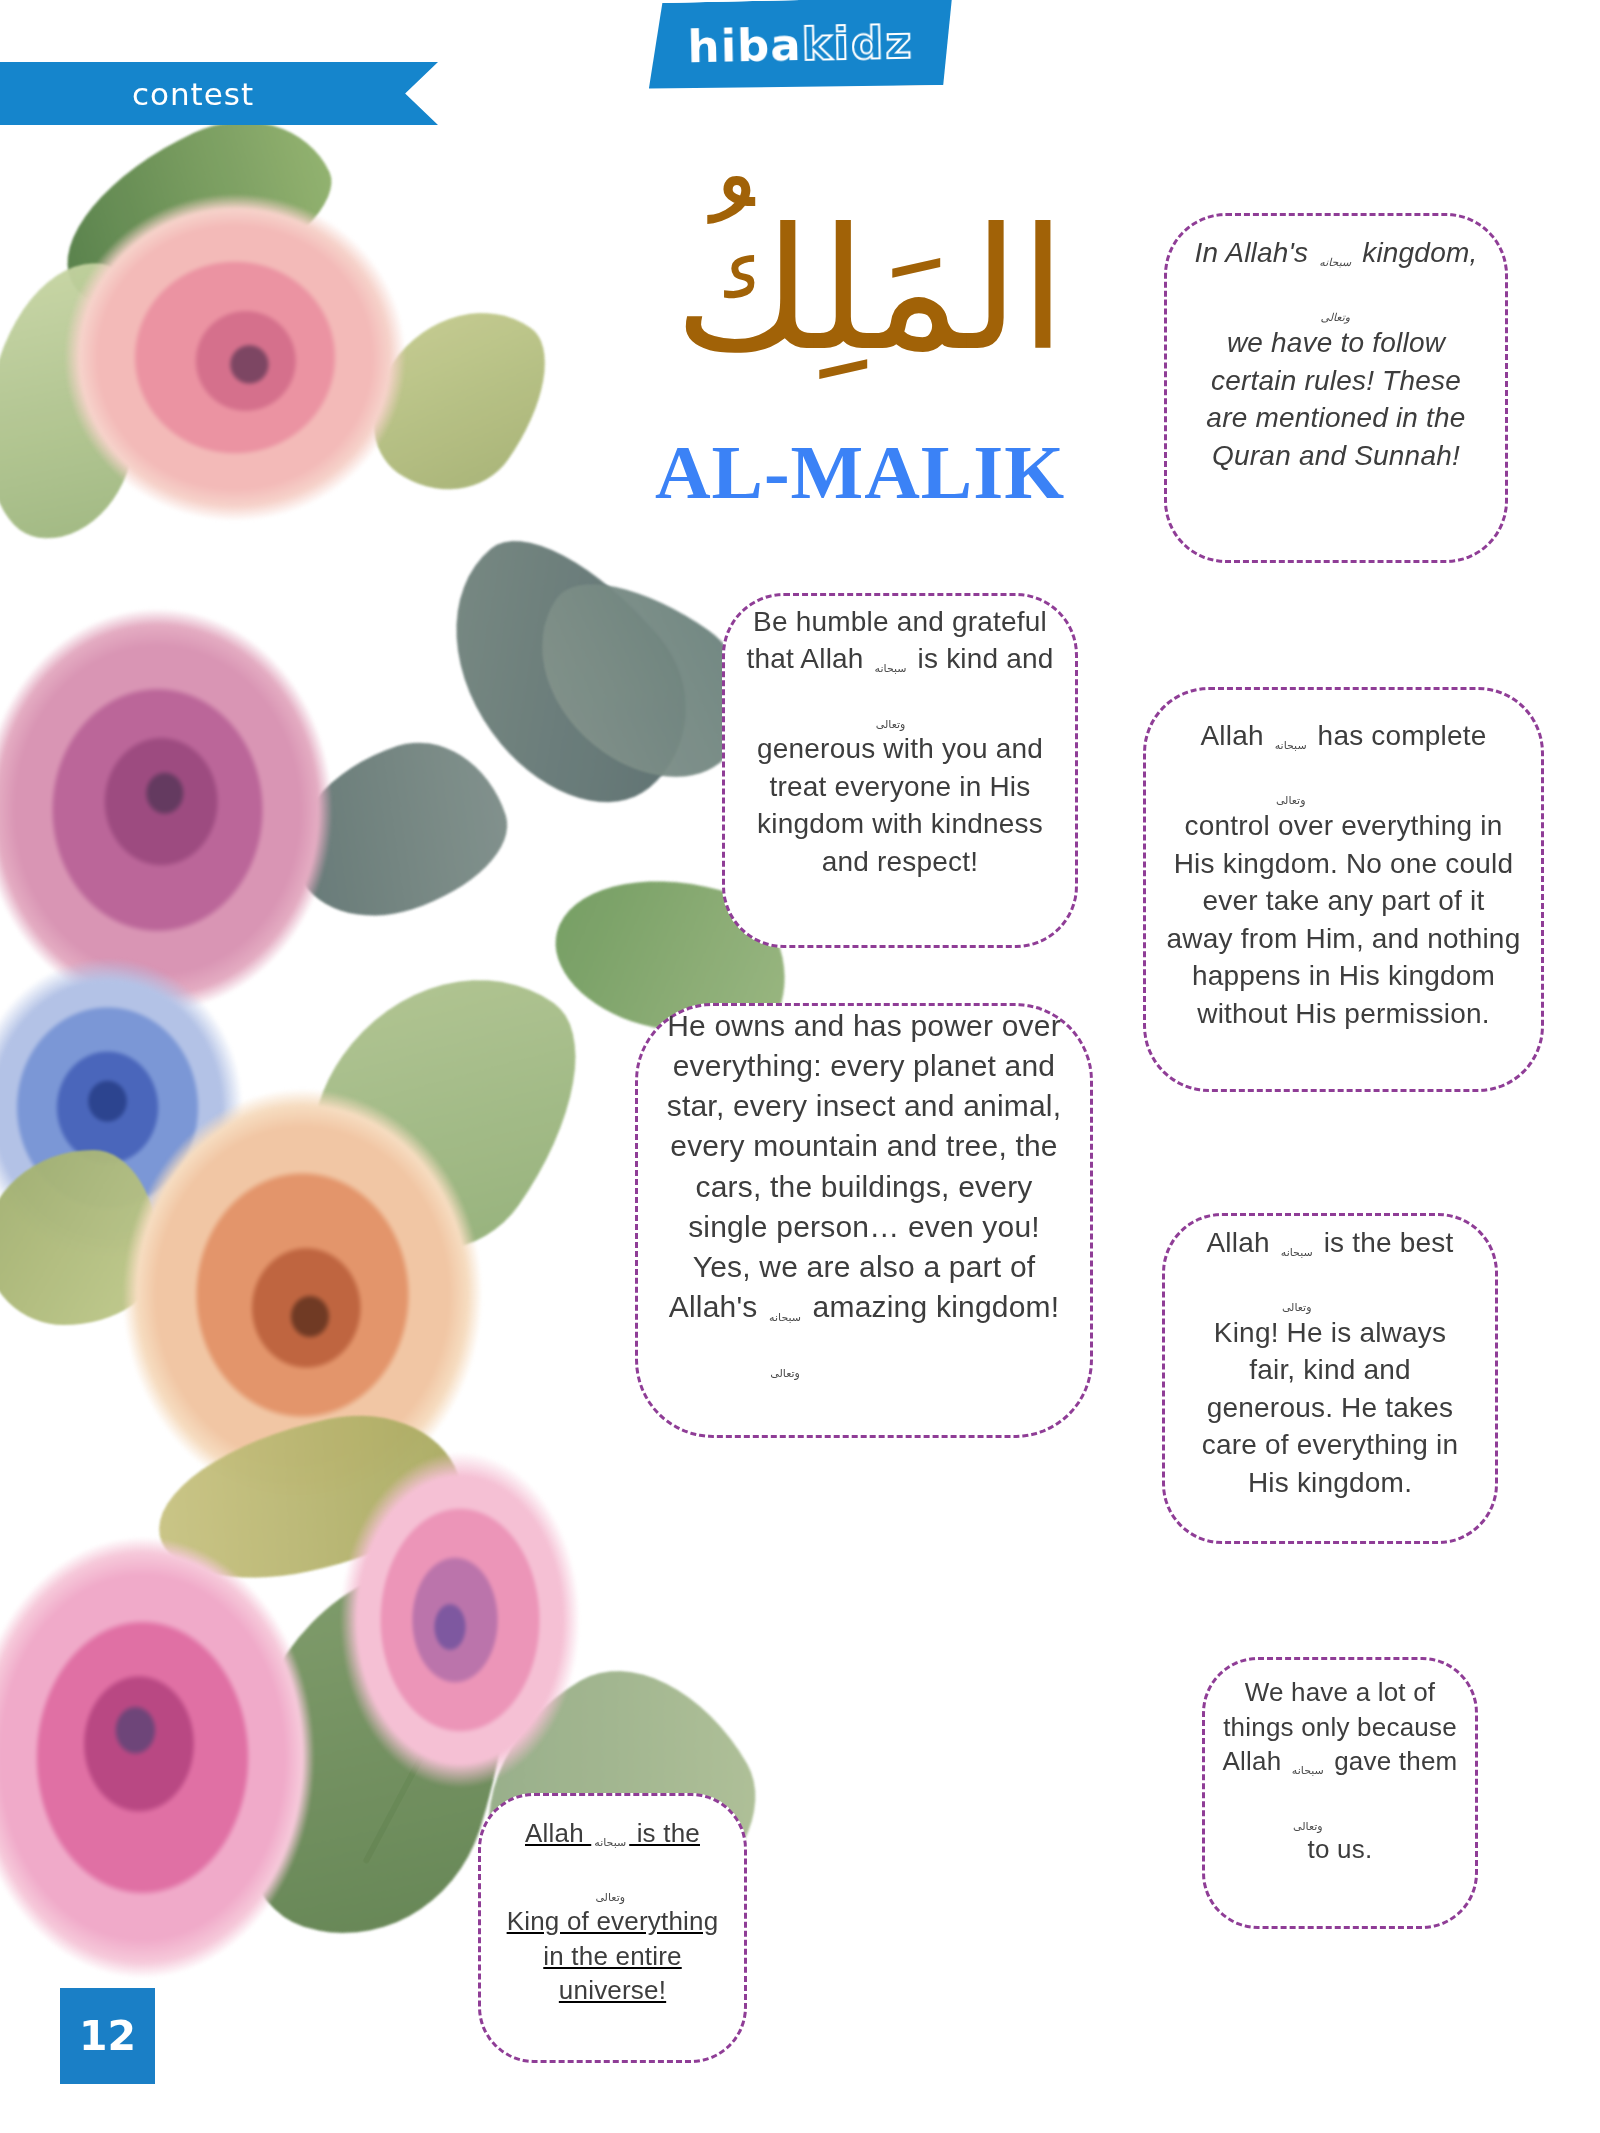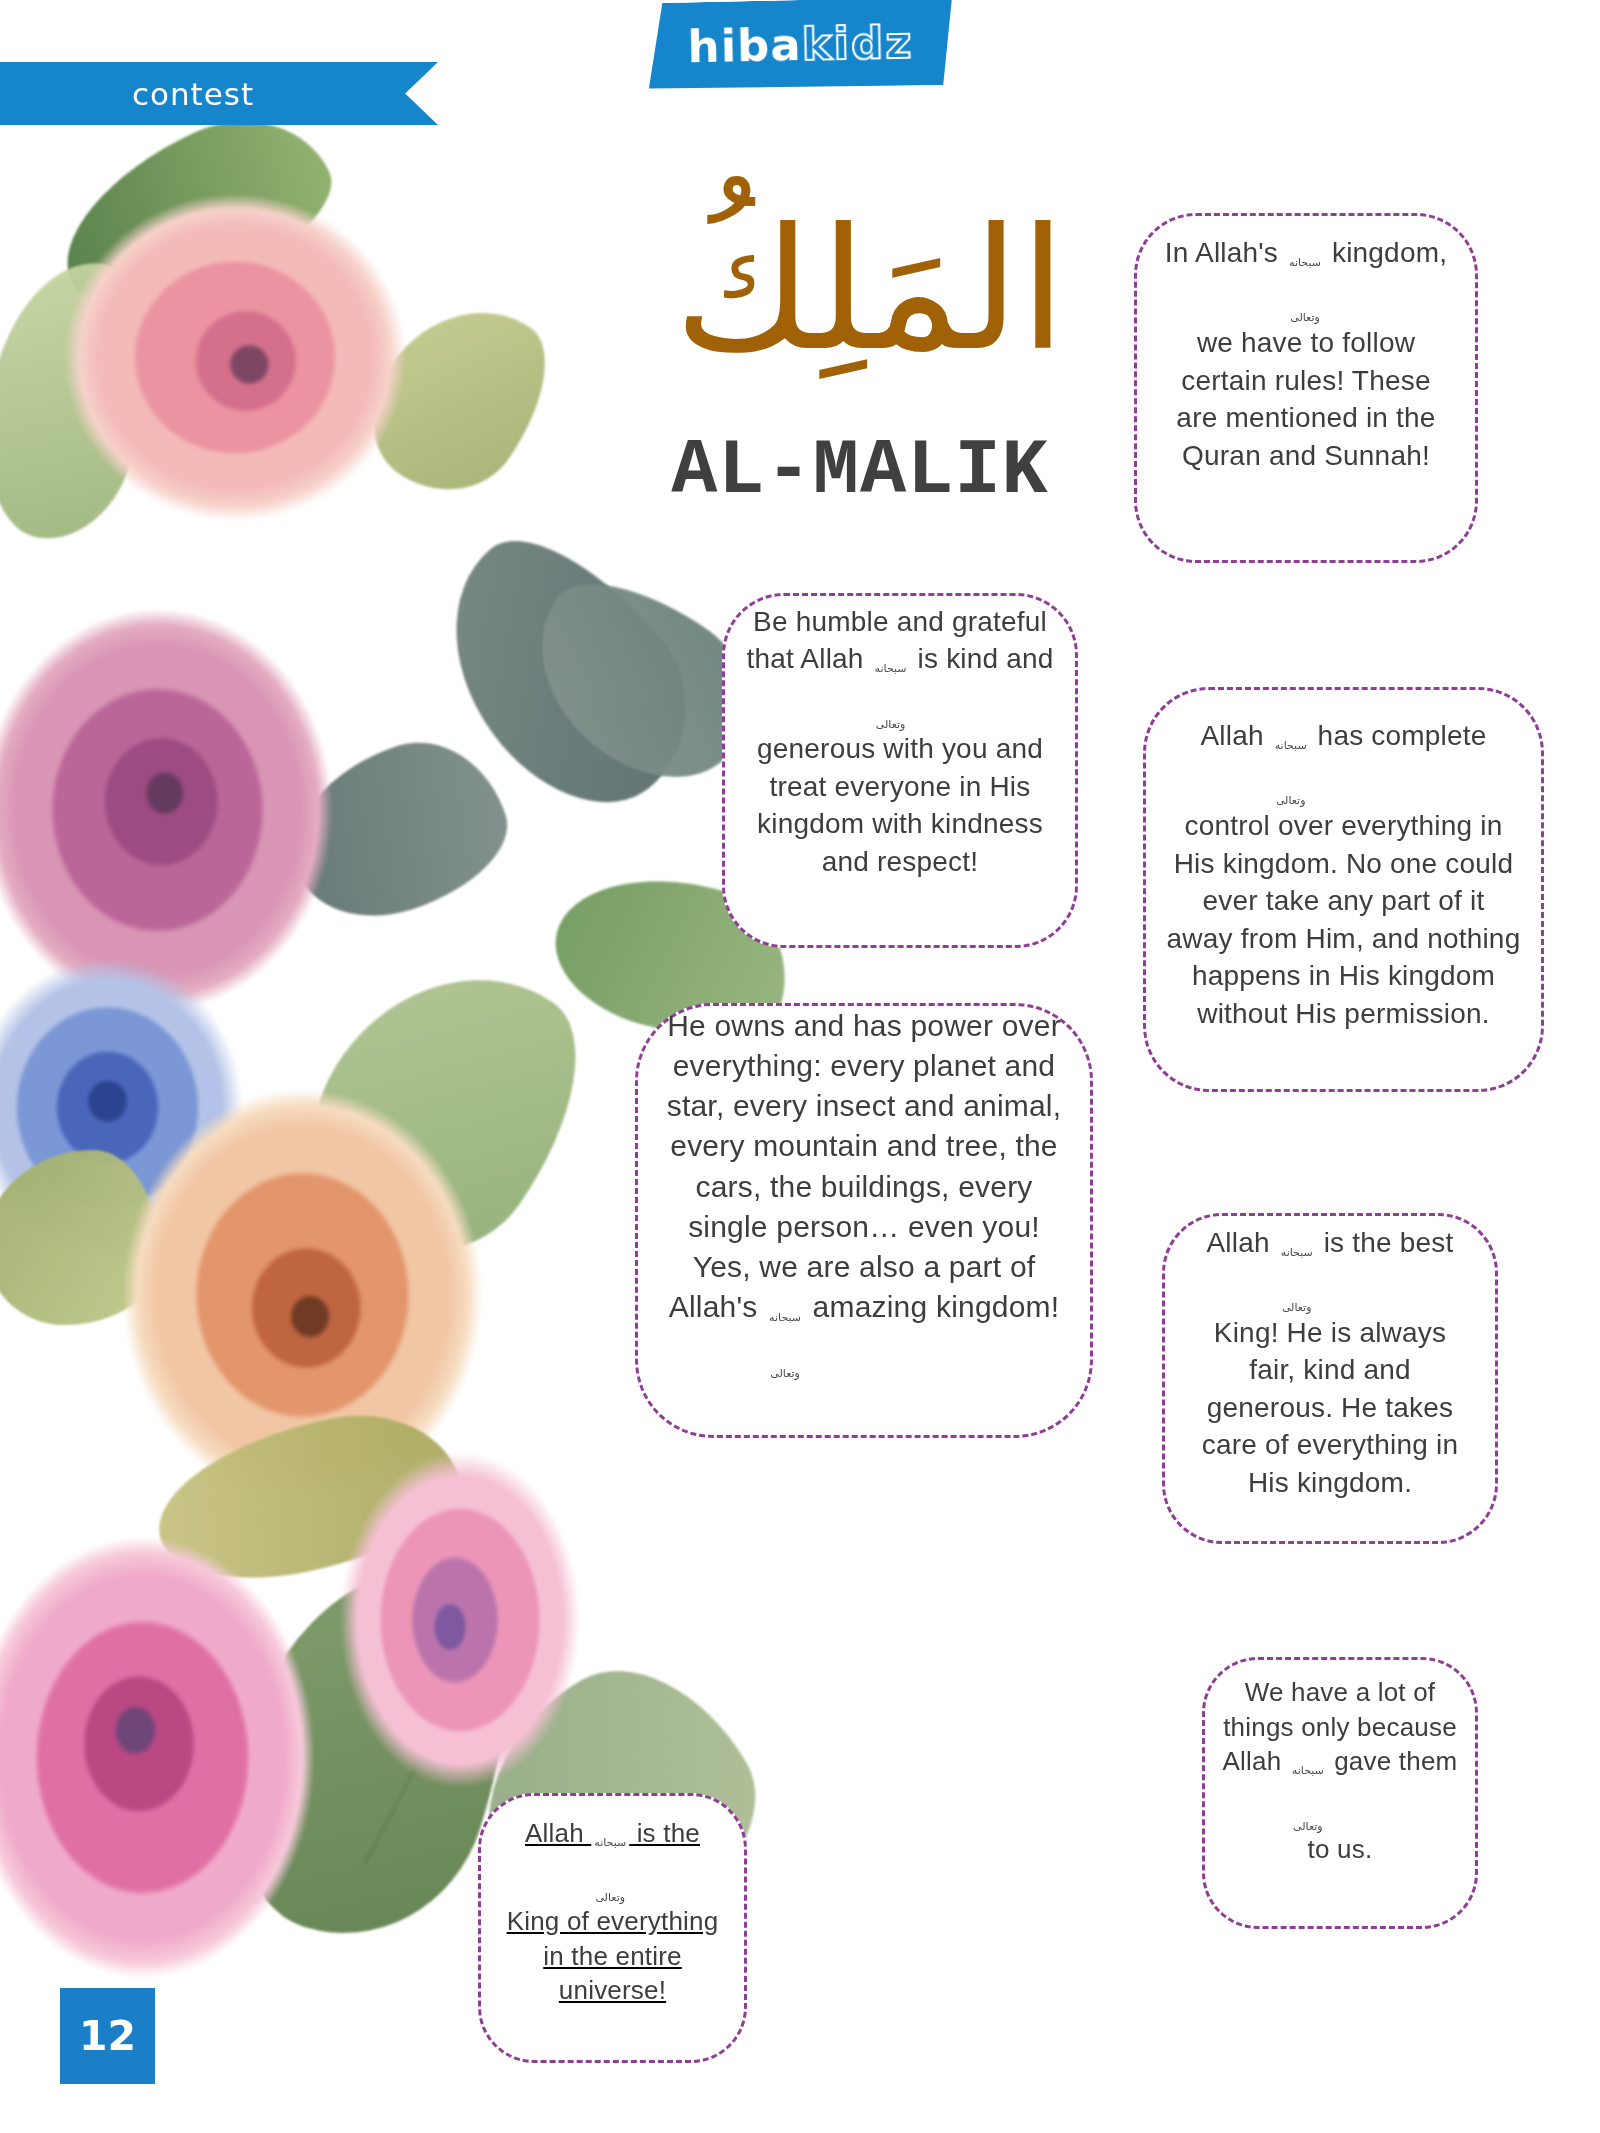--- a/index.html
+++ b/index.html
@@ -98,28 +98,28 @@
   .logo-a{color:#fff;font-weight:800;font-size:45px;letter-spacing:1px;
           font-family:"DejaVu Sans",sans-serif;}
   .logo-b{color:transparent;-webkit-text-stroke:2px #fff;font-weight:700;font-size:45px;
           letter-spacing:2px;font-family:"DejaVu Sans",sans-serif;}
 
   
   .title-ar{position:absolute;left:620px;top:125px;width:500px;height:330px;z-index:2;
             display:flex;align-items:center;justify-content:center;
             font-size:168px;color:#a16207;font-family:"DejaVu Sans",sans-serif;}
   .title-en{position:absolute;left:580px;top:428px;width:560px;z-index:2;text-align:center;
-            font-size:77px;font-weight:800;color:#404040;letter-spacing:1px;
-            font-family:Liberation Mono, monospace;}
+            font-size:77px;font-weight:800;color:#3b82f6;letter-spacing:1px;
+            font-family:Liberation Serif, serif;}
 
   
   .note{position:absolute;z-index:2;background:#fff;border:3.5px dashed #8f3d96;
         display:flex;align-items:center;justify-content:center;box-sizing:border-box;}
   .note p{margin:0;text-align:center;color:#3d3d3d;line-height:1.34;letter-spacing:.2px;}
-  .b1{left:1134px;top:213px;width:344px;height:350px;border-radius:62px;padding:28px 24px 96px;}
+  .b1{left:1164px;top:213px;width:344px;height:350px;border-radius:62px;padding:28px 24px 96px;font-style:italic;}
   .b1 p{font-size:28px;}
   .b2{left:722px;top:593px;width:356px;height:355px;border-radius:62px;padding:28px 20px 86px;}
   .b2 p{font-size:28px;}
   .b3{left:1143px;top:687px;width:401px;height:405px;border-radius:66px;padding:28px 20px 58px;}
   .b3 p{font-size:28px;}
   .b4{left:635px;top:1003px;width:458px;height:435px;border-radius:78px;padding:32px 24px 88px;}
   .b4 p{font-size:30px;}
   .b5{left:1162px;top:1213px;width:336px;height:331px;border-radius:60px;padding:26px 22px 58px;}
   .b5 p{font-size:28px;}
   .b6{left:805px;top:1633px;width:298px;height:290px;border-radius:56px;padding:24px 18px 62px;}

